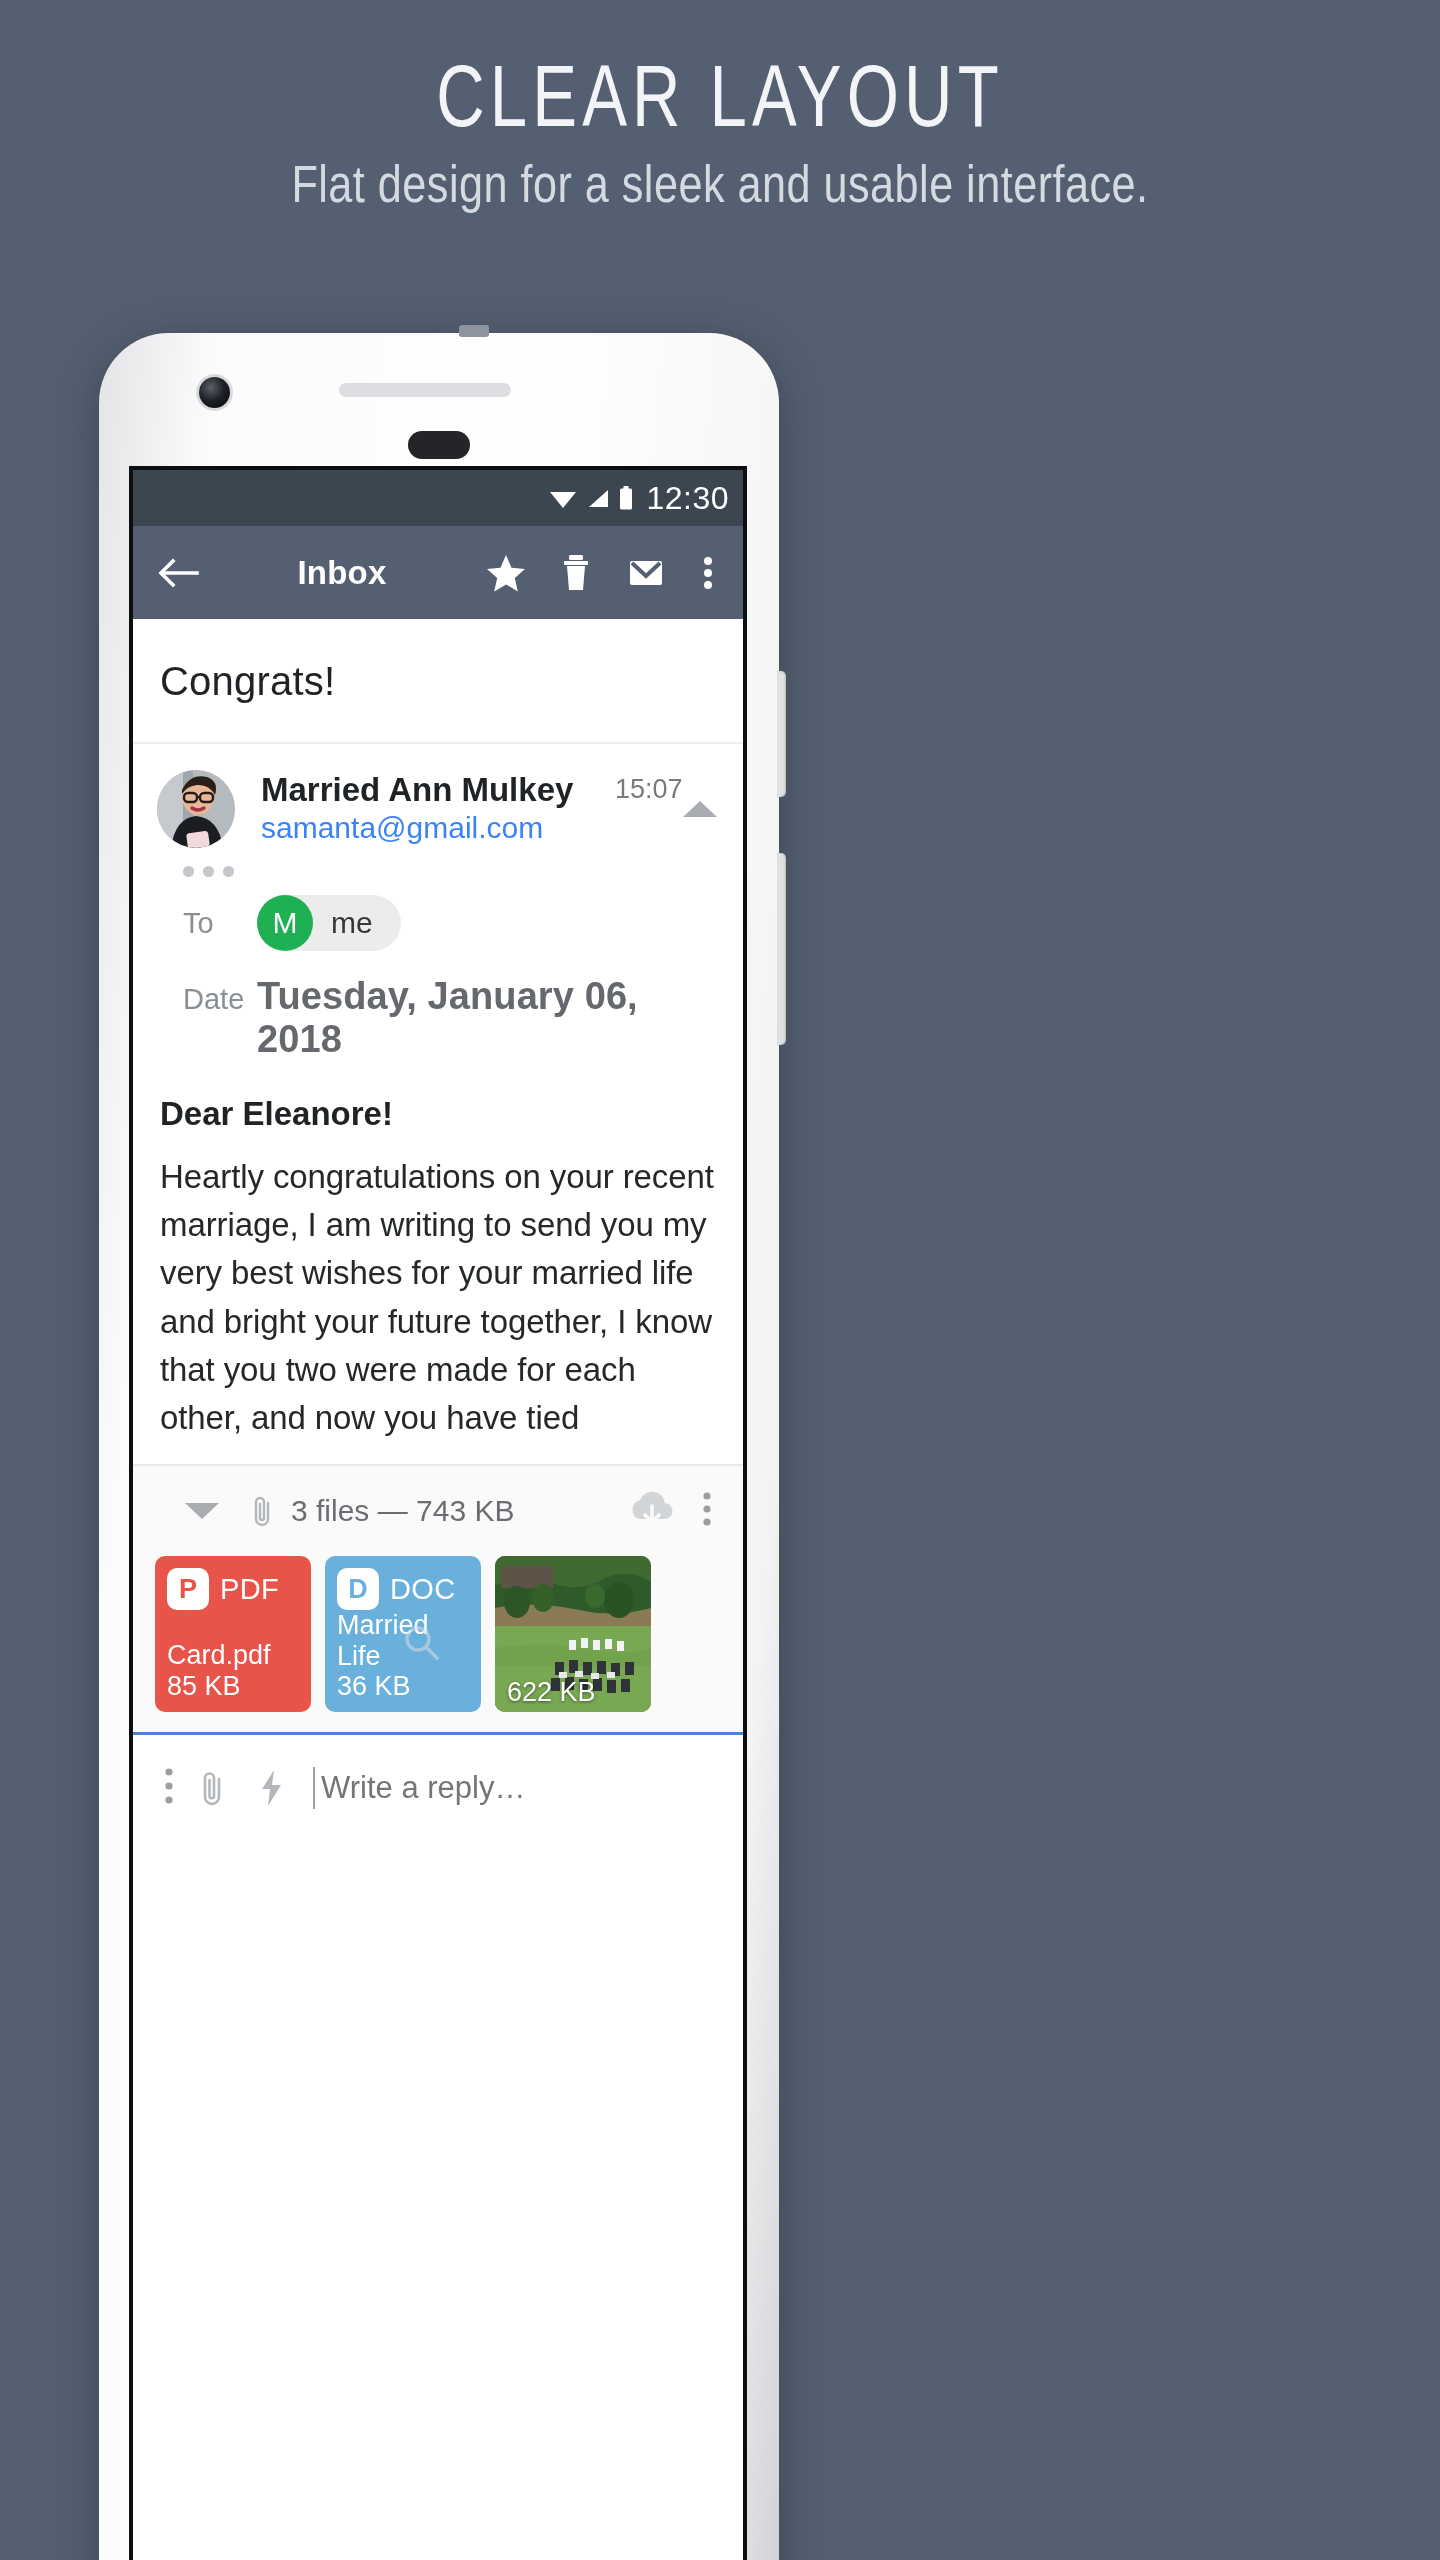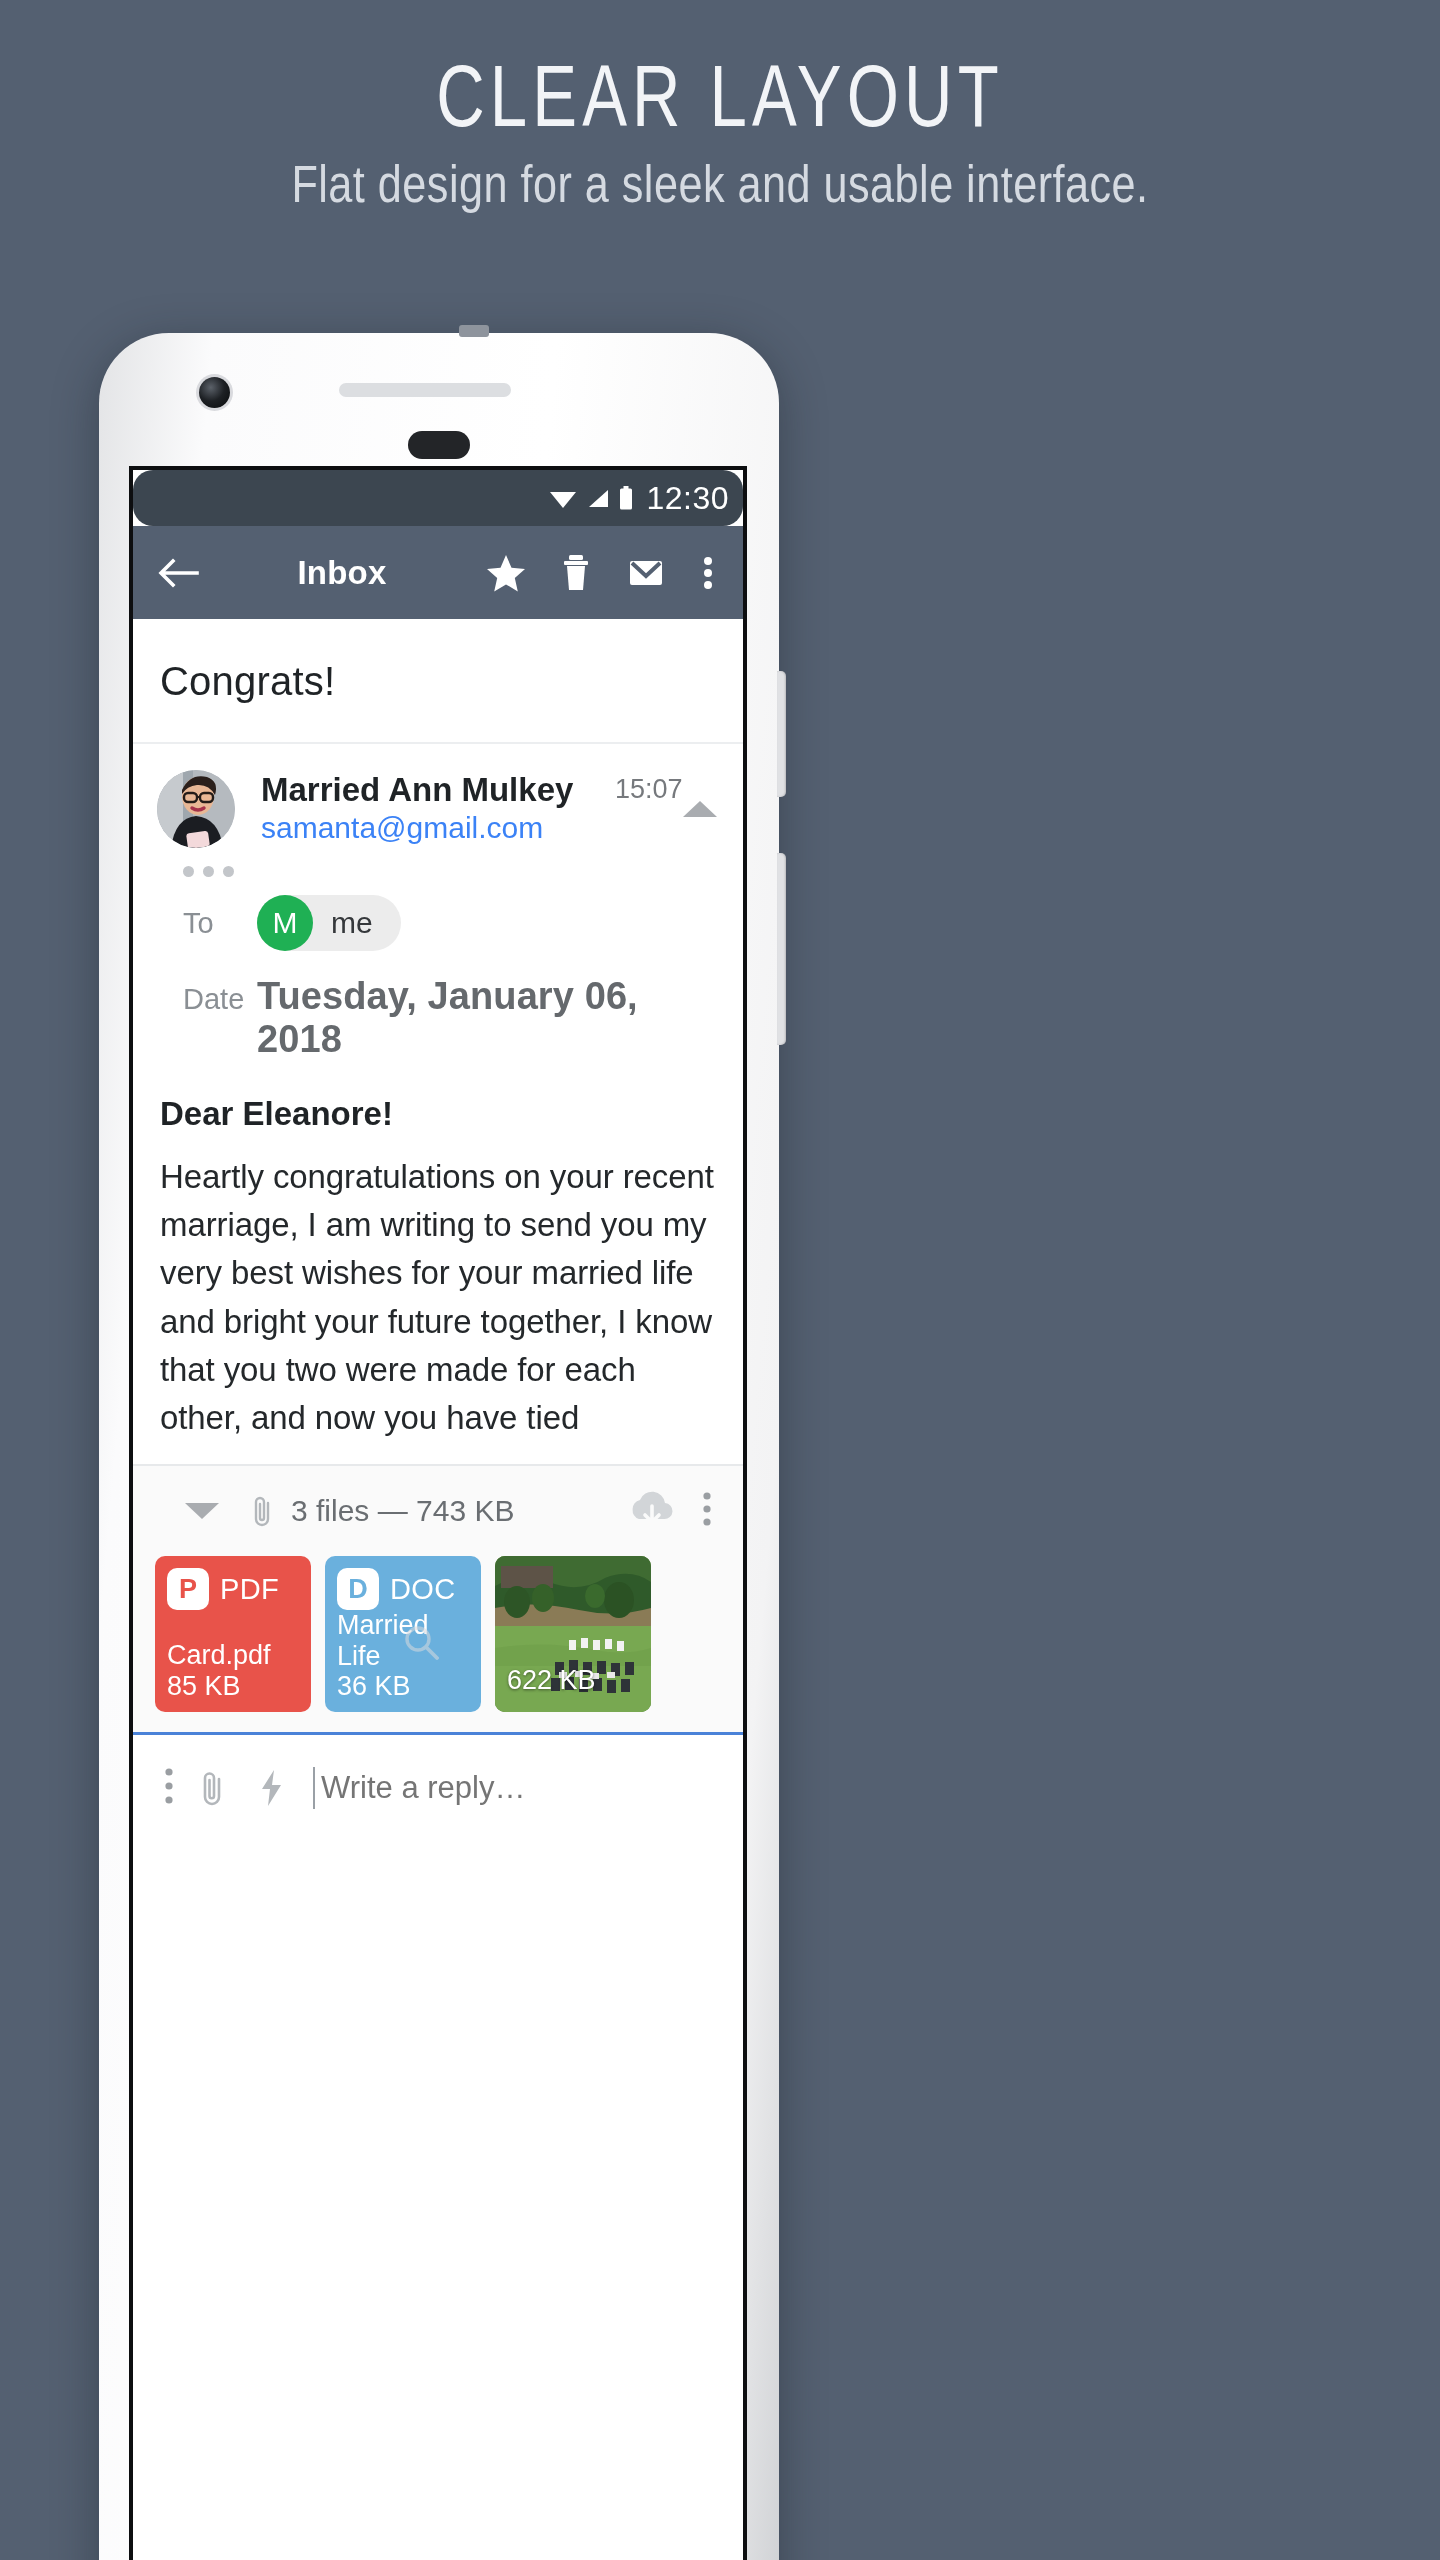--- a/index.html
+++ b/index.html
@@ -67,21 +67,21 @@
     position: absolute; left: 30px; top: 133px;
     width: 618px; height: 2160px;
     background: #ffffff; overflow: hidden;
     border: 4px solid #0d0e10;
   }
 
   
   .statusbar {
     height: 56px; background: #3c4650;
     display: flex; align-items: center; justify-content: flex-end;
-    padding-right: 14px; gap: 9px; border-radius: 20px;
+    padding-right: 14px; gap: 9px;
   }
   .sb-wifi { width: 28px; height: 22px; position: relative; }
   .sb-wifi svg, .sb-signal svg, .sb-batt svg { display: block; }
   .sb-time {
     color: #fff; font-size: 32px; font-weight: 400; letter-spacing: .5px;
     margin-left: 4px; line-height: 1;
   }
 
   
   .toolbar {
@@ -187,21 +187,21 @@
     font-size: 27px; font-weight: 700; flex: none;
   }
   .card.pdf .ftag { color: #e8534a; }
   .card.doc .ftag { color: #6ab0dd; }
   .ftype { font-size: 29px; margin-left: 11px; letter-spacing: .4px; }
   .card-name { font-size: 27px; line-height: 1.13; margin-top: auto; }
   .card-size { font-size: 27px; line-height: 1.15; }
   .card.img { padding: 0; background: #4b7a34; }
   .card.img .thumb { position: absolute; inset: 0; }
   .card.img .card-size {
-    position: absolute; left: 12px; bottom: 16px; text-shadow: 0 1px 3px rgba(0,0,0,.5);
+    position: absolute; left: 12px; bottom: 4px; text-shadow: 0 1px 3px rgba(0,0,0,.5);
   }
   .zoom-ico {
     position: absolute; left: 268px; top: 66px; width: 40px; height: 40px; opacity: .55;
   }
   .att-body { position: relative; }
 
   
   .reply-sep { height: 3px; background: #4a82d8; }
   .reply-bar {
     display: flex; align-items: center; height: 106px; padding: 0 20px; background: #fff;

